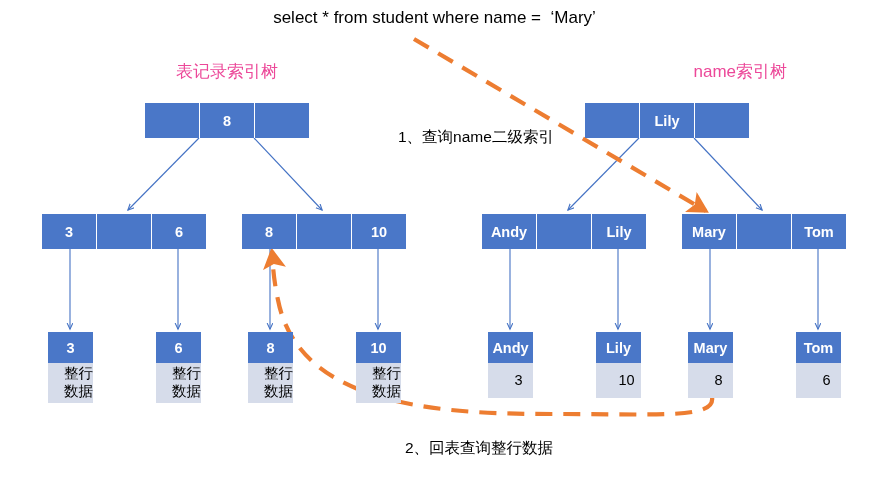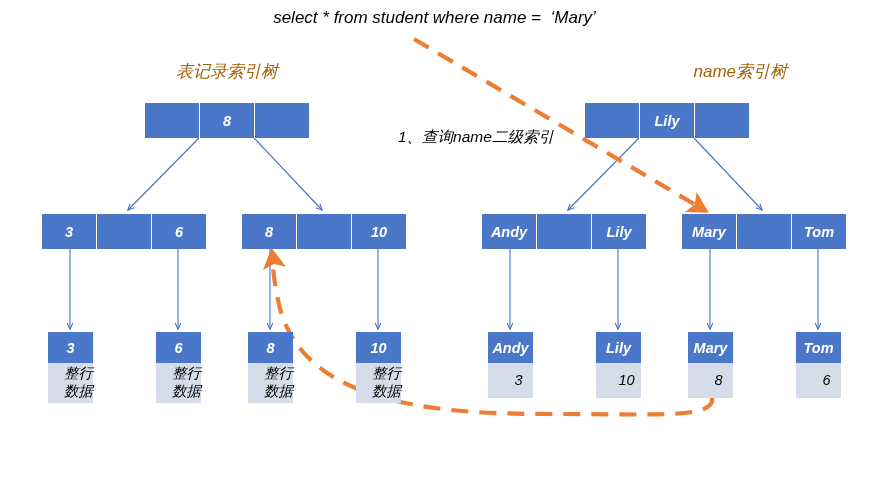--- a/index.html
+++ b/index.html
@@ -9,21 +9,20 @@
   }
   body {
     font-family: "Liberation Sans", "DejaVu Sans", sans-serif;
   }
   #canvas {
     position: relative;
     width: 869px;
     height: 482px;
     background: #ffffff;
     overflow: hidden;
-    font-style: italic;
   }
   #edges {
     position: absolute;
     left: 0;
     top: 0;
     width: 869px;
     height: 482px;
     pointer-events: none;
   }
 
@@ -34,21 +33,21 @@
     top: 8px;
     width: 869px;
     text-align: center;
     font-size: 17px;
     color: #000000;
     white-space: pre;
   }
   .tree-title {
     position: absolute;
     font-size: 17px;
-    color: #a16207;
+    color: #ec4899;
     text-align: center;
     white-space: nowrap;
   }
   .step-label {
     position: absolute;
     font-size: 15.5px;
     color: #000000;
     white-space: nowrap;
   }
 
@@ -146,20 +145,21 @@
 
     <path d="M712,397 C716,419 660,414 560,414 C455,414 300,412 278,300 C272,272 273,258 272,251" stroke="#ED7D31" stroke-width="4.2" fill="none" stroke-dasharray="17,11" stroke-linecap="butt" marker-end="url(#orangeArrow)"></path>
   </svg>
 
   <div class="sql-text">select * from student where name =  ‘Mary’</div>
 
   <div class="tree-title" style="left:107px; top:60px; width:240px;">表记录索引树</div>
   <div class="tree-title" style="left:547px; top:60px; width:240px;text-align:right;">name索引树</div>
 
   <div class="step-label" style="left:398px; top:127px;">1、查询name二级索引</div>
+  <div class="step-label" style="left:405px; top:438px;">2、回表查询整行数据</div>
 
   <div class="node3" style="left:145px; top:103px; width:164px;">
     <div class="cell"></div>
     <div class="cell">8</div>
     <div class="cell"></div>
   </div>
 
   <div class="node3" style="left:42px; top:214px; width:164px;">
     <div class="cell">3</div>
     <div class="cell"></div>

